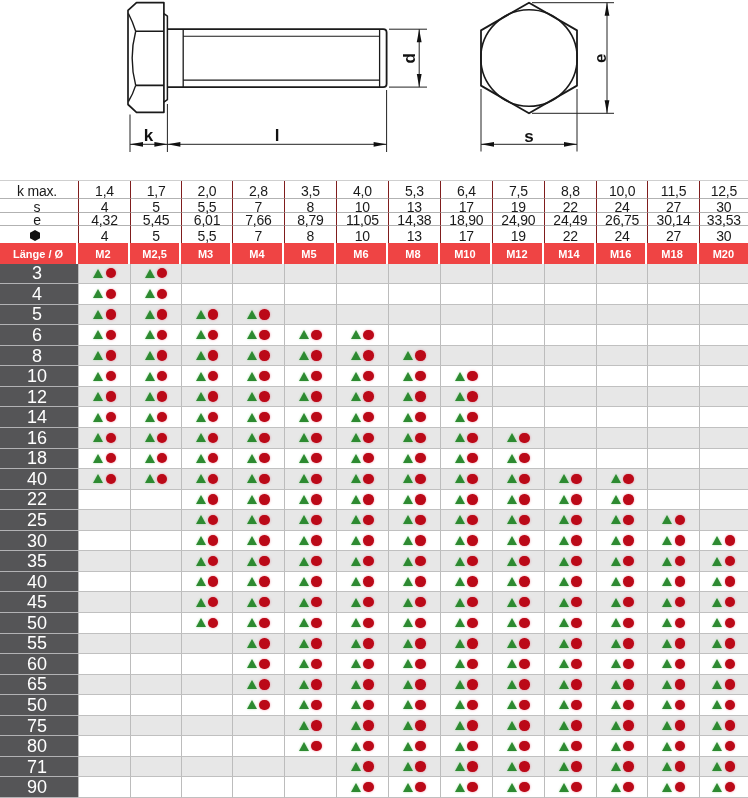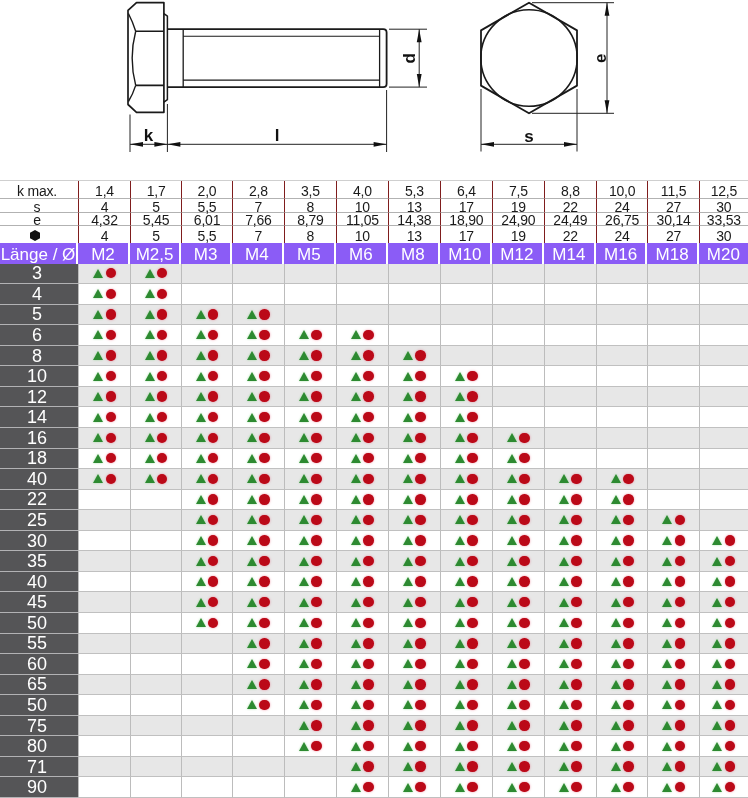--- a/index.html
+++ b/index.html
@@ -1,21 +1,21 @@
 <!DOCTYPE html>
 <html><head><meta charset="utf-8">
 <style>
 html,body{margin:0;padding:0}
 body{width:748px;height:798px;background:#fff;font-family:"Liberation Sans",sans-serif;position:relative;overflow:hidden}
 #hdr{position:absolute;left:0;top:180px;width:748px;height:62px;display:grid;grid-template-columns:78px 52px 51.2px 50.7px 52px 52px 52px 52px 52px 52px 52px 51.5px 51.4px 49.2px;grid-template-rows:18px 14px 13px 17px;box-sizing:border-box;border-top:1px solid #cfcfcf}
 .hc{display:flex;align-items:center;justify-content:center;padding-top:2.5px;font-size:14px;color:#1a1a1a;border-bottom:1px solid #b2b2b2;border-left:1px solid #7f1d1d;box-sizing:border-box;letter-spacing:-0.2px}
 .h0{border-left:none;padding-right:4px}
 .hb{border-bottom:none}
 #red{position:absolute;left:0;top:242.5px;width:748px;height:21px;display:grid;grid-template-columns:78px 52px 51.2px 50.7px 52px 52px 52px 52px 52px 52px 52px 51.5px 51.4px 49.2px;border-bottom:1px solid #f2aeb4;box-sizing:content-box}
-.rc{background:#8b5cf6;color:#fff;font-weight:normal;font-size:17px;display:flex;align-items:center;justify-content:center;padding-top:2.5px;border-right:2px solid #fff;box-sizing:border-box}
+.rc{background:#ef4444;color:#fff;font-weight:bold;font-size:11px;display:flex;align-items:center;justify-content:center;padding-top:2.5px;border-right:2px solid #fff;box-sizing:border-box}
 .rl{border-right:none}
 #data{position:absolute;left:0;top:263.5px;width:748px;height:534.5px;display:grid;grid-template-columns:78px 52px 51.2px 50.7px 52px 52px 52px 52px 52px 52px 52px 51.5px 51.4px 49.2px;grid-template-rows:repeat(26,minmax(0,1fr))}
 .lb{background:#555557;color:#fff;font-size:18px;line-height:1;display:flex;align-items:center;justify-content:center;padding-right:4px;border-bottom:1px solid #b2b2b4;box-sizing:border-box}
 .c{display:flex;align-items:center;justify-content:center;border-left:1px solid #bcbcbc;border-bottom:1px solid #c0c0c0;box-sizing:border-box}
 .g{background:#e7e7e7}
 .t{width:0;height:0;border-left:5px solid transparent;border-right:5px solid transparent;border-bottom:9.9px solid #2d8a31;margin-right:2.4px;filter:drop-shadow(0 0 1.3px rgba(110,200,110,0.55))}
 .o{width:10.4px;height:10.4px;border-radius:50%;background:#bb0918;box-shadow:0 0 2.2px rgba(225,70,100,0.6)}
 </style></head><body>
 
 <svg width="748" height="180" viewBox="0 0 748 180" style="position:absolute;left:0;top:0">

